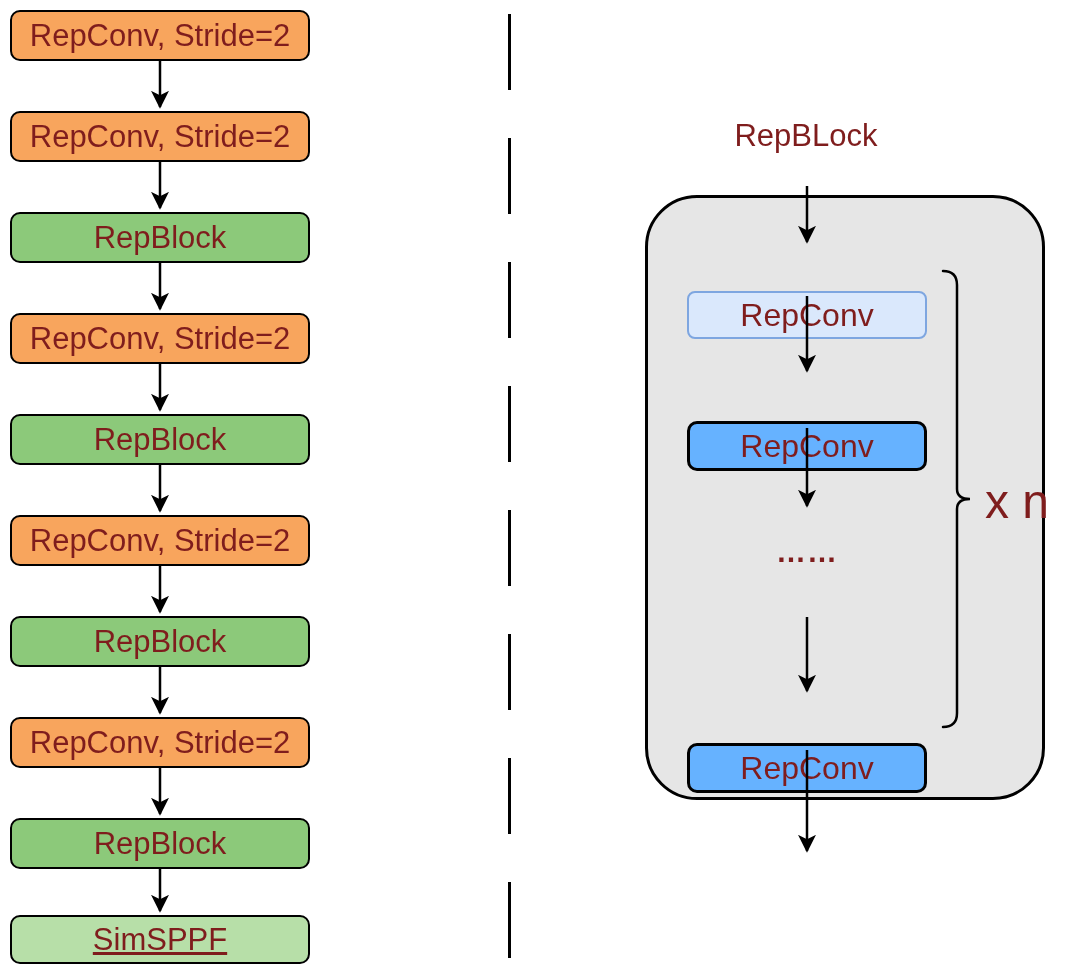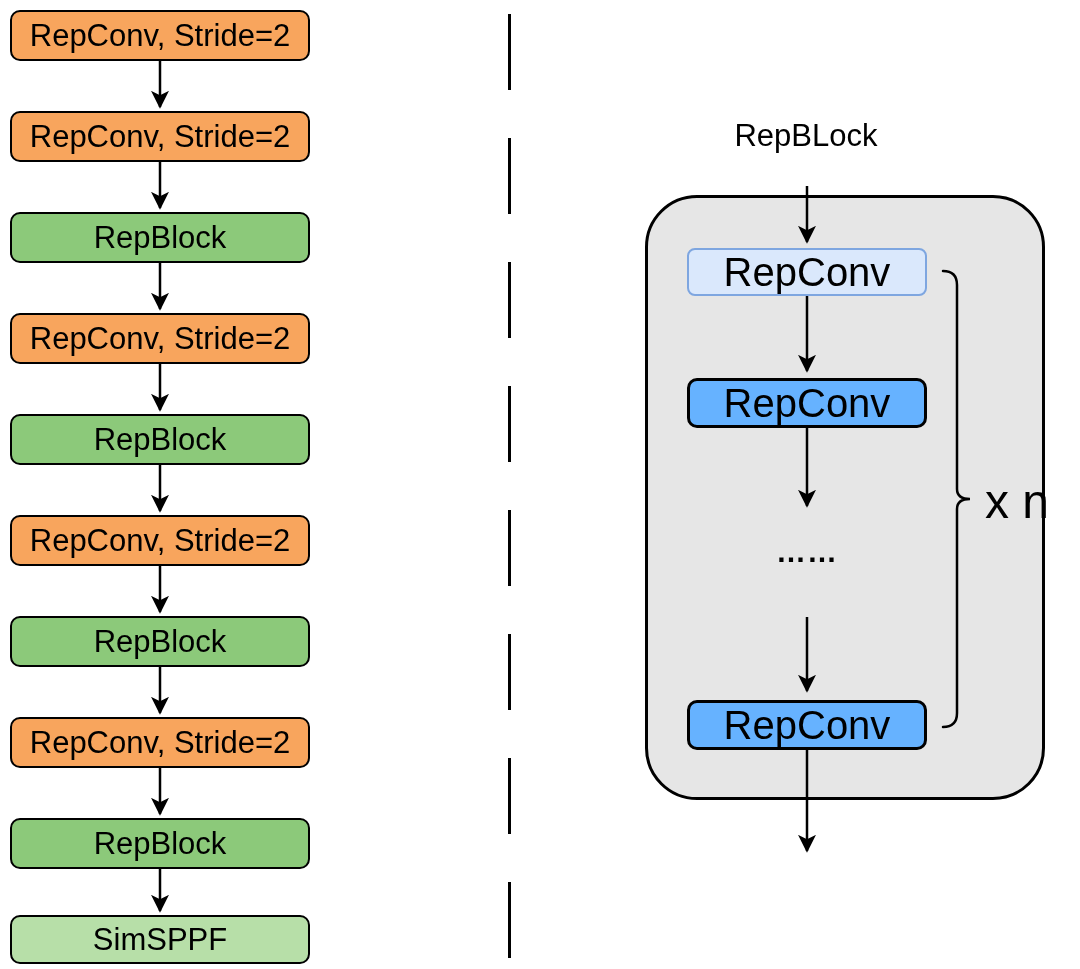--- a/index.html
+++ b/index.html
@@ -2,42 +2,42 @@
 <html><head>
 <meta charset="utf-8">
 <style>
   html,body{margin:0;padding:0;background:#fff;}
   .canvas{
     position:relative;
     width:1080px;
     height:969px;
     background:#ffffff;
     font-family:"Liberation Sans", sans-serif;
-    color:#000000;
+    color:#7f1d1d;
     overflow:hidden;
   }
   
   .node{
     position:absolute;
     left:10px;
     width:300px;
     height:51px;
     box-sizing:border-box;
     border:2.5px solid #000;
     border-radius:10px;
     display:flex;
     align-items:center;
     justify-content:center;
     font-size:31px;
     line-height:1;
     z-index:2;
   }
   .orange{background:#F8A55D;}
   .green{background:#8CC97A;}
-  .lightgreen{background:#B7DFA8;}
+  .lightgreen{background:#B7DFA8;text-decoration:underline;}
   
   .rb-title{
     position:absolute;
     left:656px;
     top:118px;
     width:300px;
     text-align:center;
     font-size:31px;
     z-index:2;
   }
@@ -55,23 +55,24 @@
   }
   .rnode{
     position:absolute;
     left:687px;
     width:240px;
     height:50px;
     box-sizing:border-box;
     display:flex;
     align-items:center;
     justify-content:center;
-    font-size:40px;
+    font-size:32px;
     line-height:1;
     z-index:2;
+    margin-top:43px;
   }
   .lightblue{background:#DAE8FC;border:2px solid #7EA6E0;border-radius:8px;height:48px;}
   .blue{background:#66B2FF;border:3px solid #000;border-radius:10px;}
   .dots{
     position:absolute;
     left:707px;
     top:535px;
     width:200px;
     text-align:center;
     font-size:30px;

